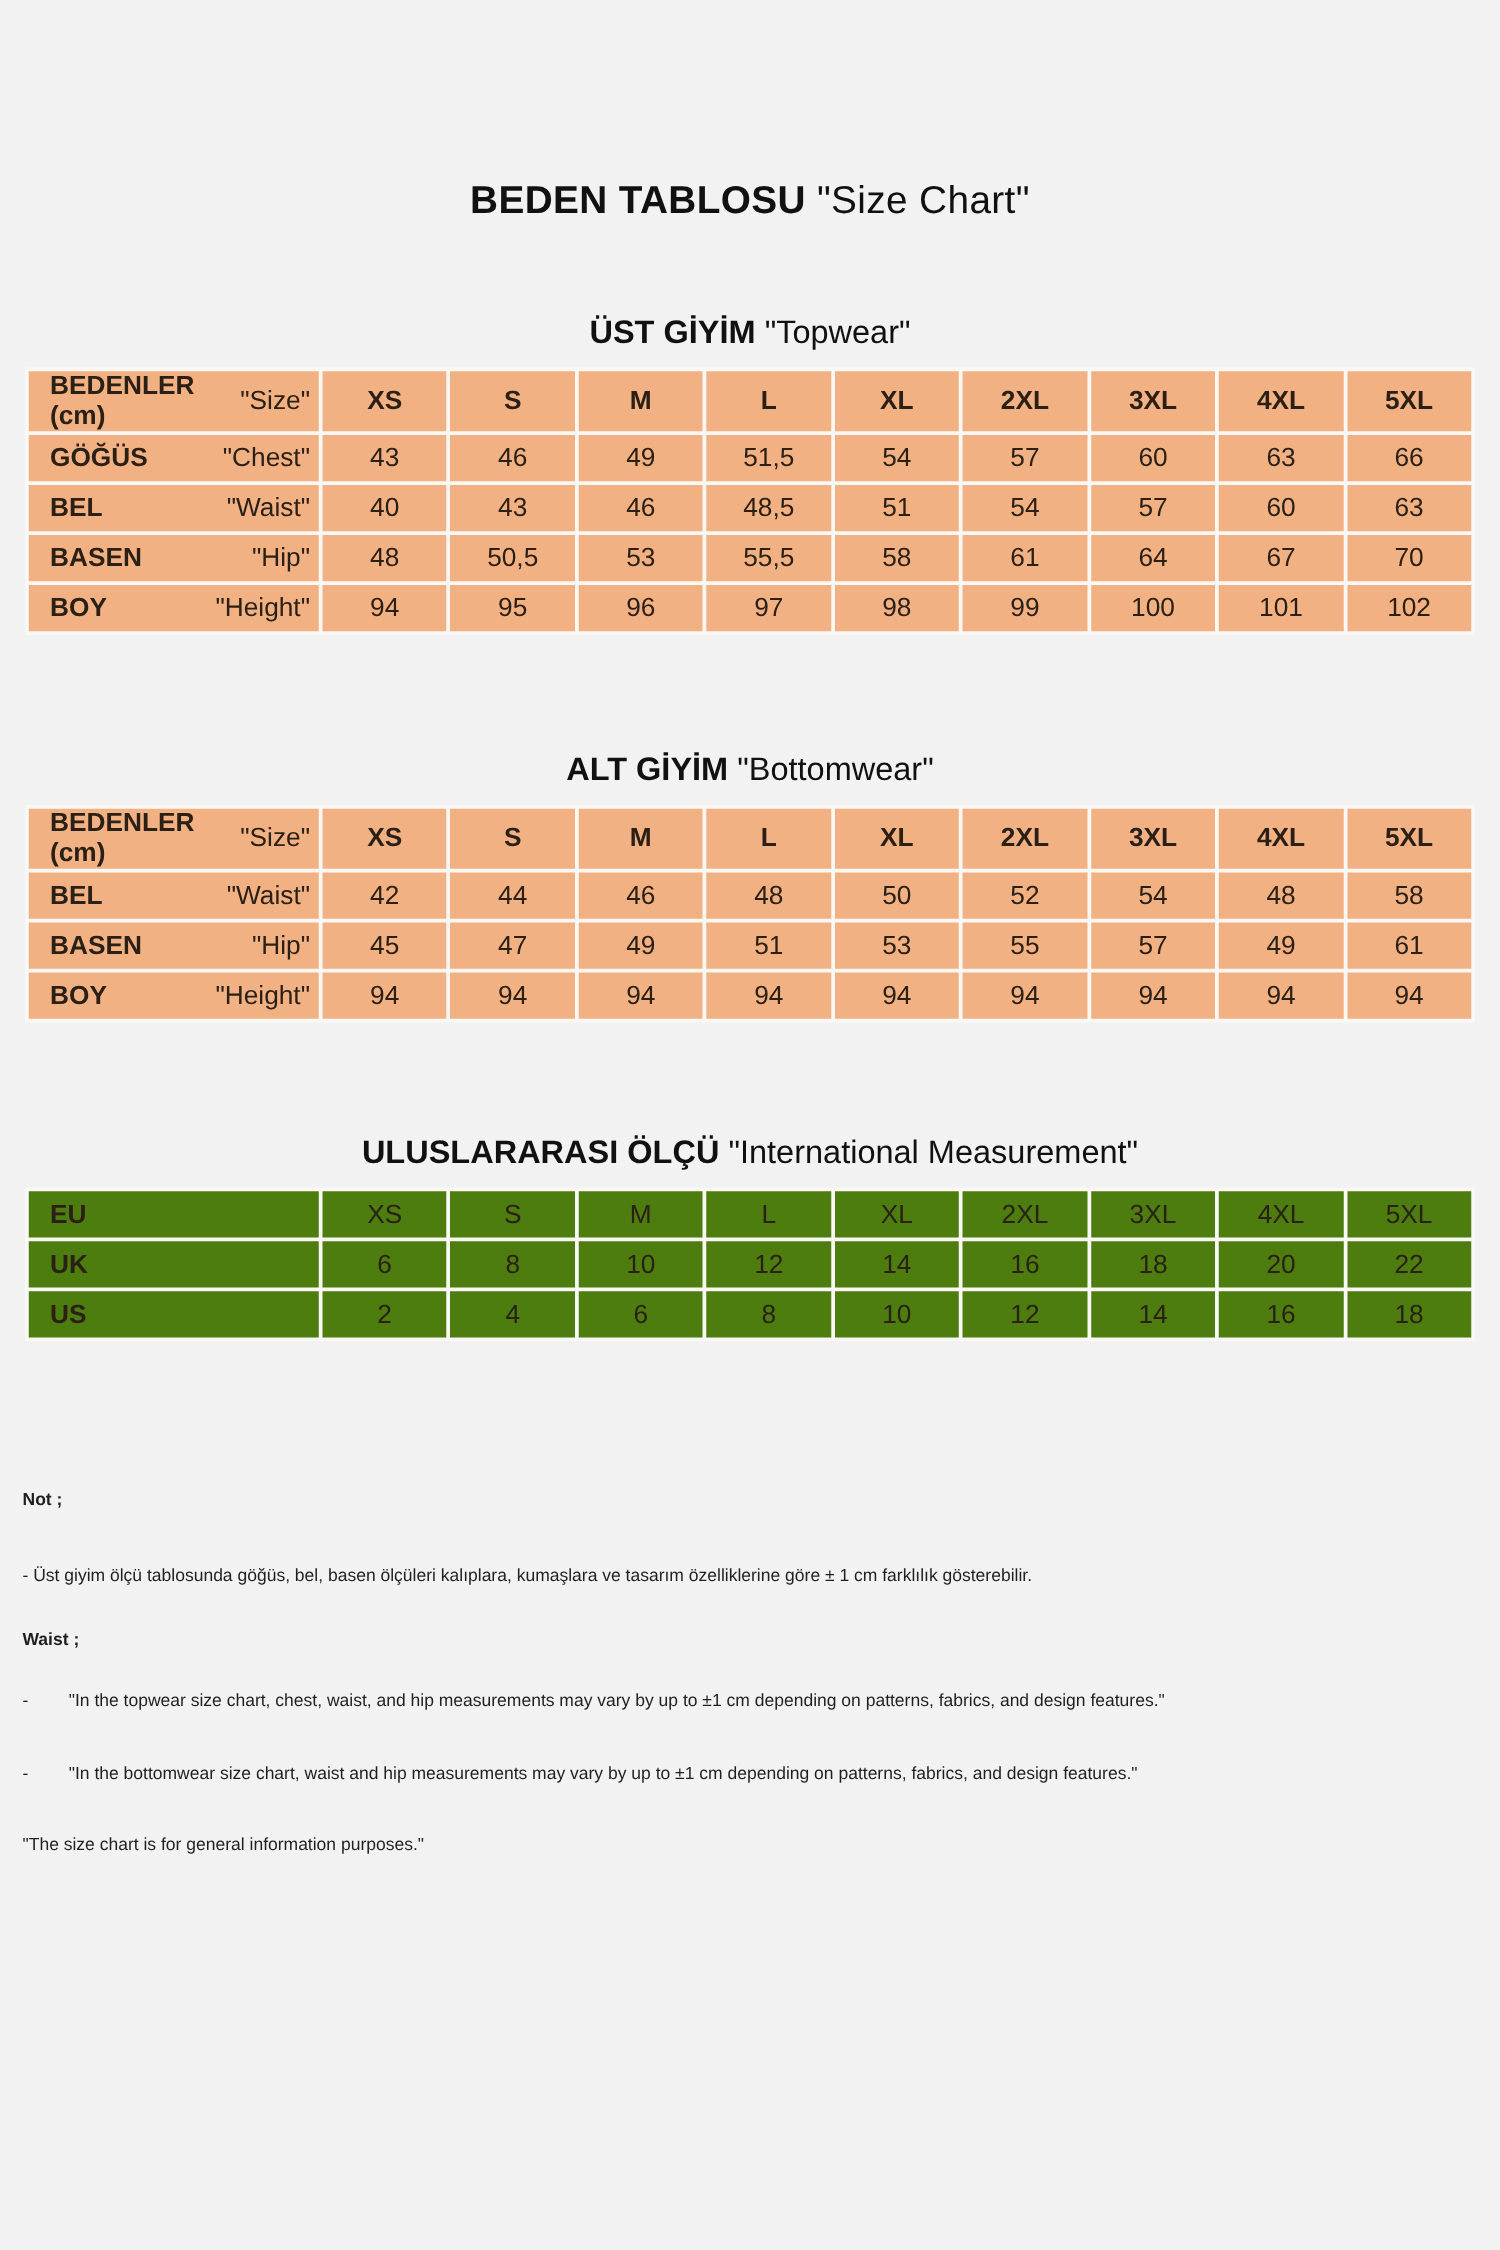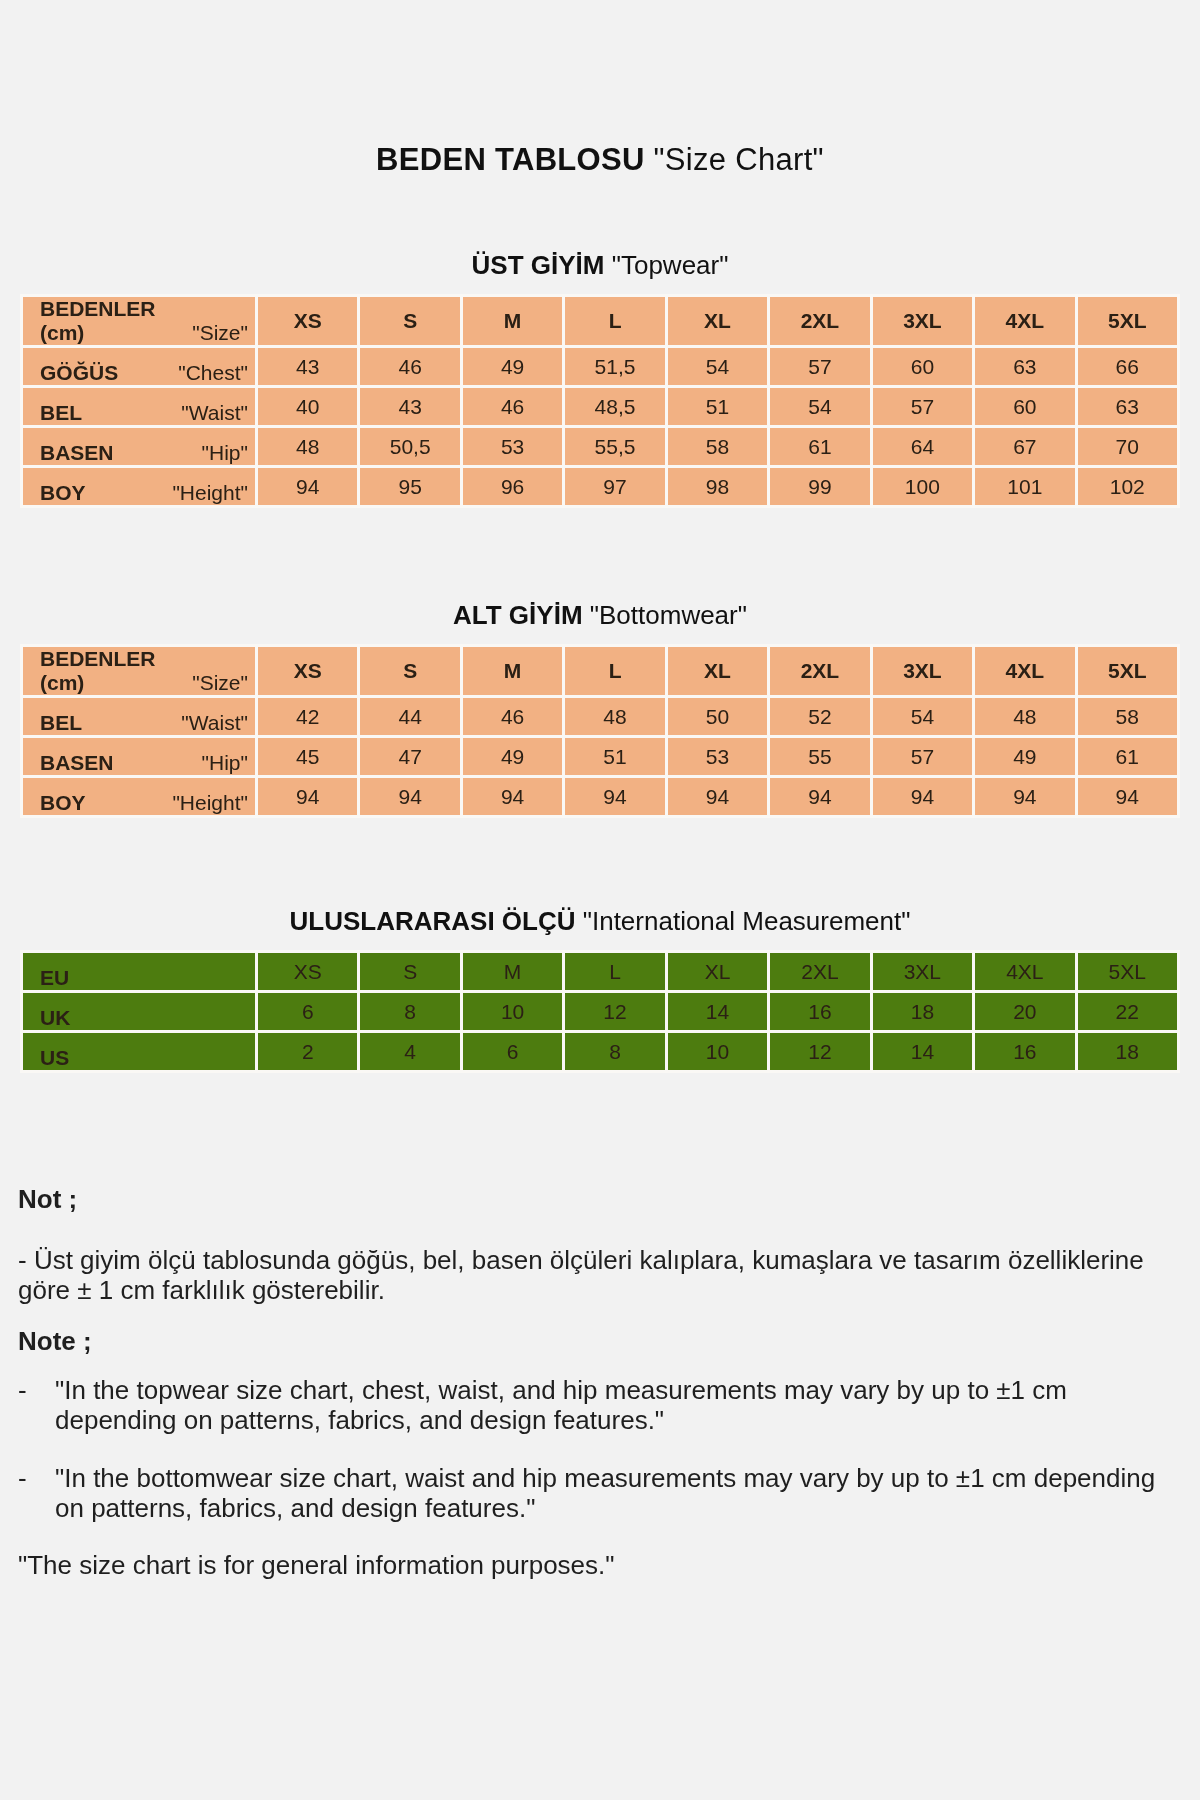--- a/index.html
+++ b/index.html
@@ -45,24 +45,23 @@
     align-items:center;
     justify-content:center;
     font-size:21px;
     color:#2b2015;
   }
   .intl-grid .cell { background:#4d7c0f; }
   .head { font-weight:700; }
   .label-cell {
     justify-content:space-between;
     padding:0 7px 0 17px;
-    align-items:flex-end;
   }
   .label-cell .lbl { font-weight:700; }
-  .notes { padding:0 18px; font-size:26px; }
+  .notes { padding:0 18px; font-size:14px; }
   .note-heading { font-weight:700; line-height:29px; }
   .nh-tr { margin-top:112px; }
   .nh-en { margin-top:22px; }
   .para { line-height:30px; max-width:1158px; }
   .p1 { margin-top:31px; }
   .p2 { margin-top:27px; }
   .p-footer-tr { margin-top:28px; }
   .p-footer-en { margin-top:27px; }
   .bullet-row { display:flex; line-height:30px; max-width:1160px; }
   .b1 { margin-top:19px; }
@@ -265,21 +264,21 @@
   </div>
 
   <div class="notes">
 
     <div class="note-heading nh-tr">Not ;</div>
 
     <p class="para p1"><span>- Üst giyim ölçü tablosunda göğüs, bel, basen ölçüleri kalıplara, kumaşlara ve tasarım özelliklerine göre </span><b>± 1 cm</b><span> farklılık gösterebilir.</span></p>
 
 
 
-    <div class="note-heading nh-en">Note ;</div>
+    <div class="note-heading nh-en">Waist ;</div>
 
     <div class="bullet-row b1">
       <span class="dash">-</span>
       <span class="bullet-text"><span>"In the topwear size chart, chest, waist, and hip measurements may vary by up to </span><b>±1 cm</b><span> depending on patterns, fabrics, and design features."</span></span>
     </div>
 
     <div class="bullet-row b2">
       <span class="dash">-</span>
       <span class="bullet-text"><span>"In the bottomwear size chart, waist and hip measurements may vary by up to </span><b>±1 cm</b><span> depending on patterns, fabrics, and design features."</span></span>
     </div>

